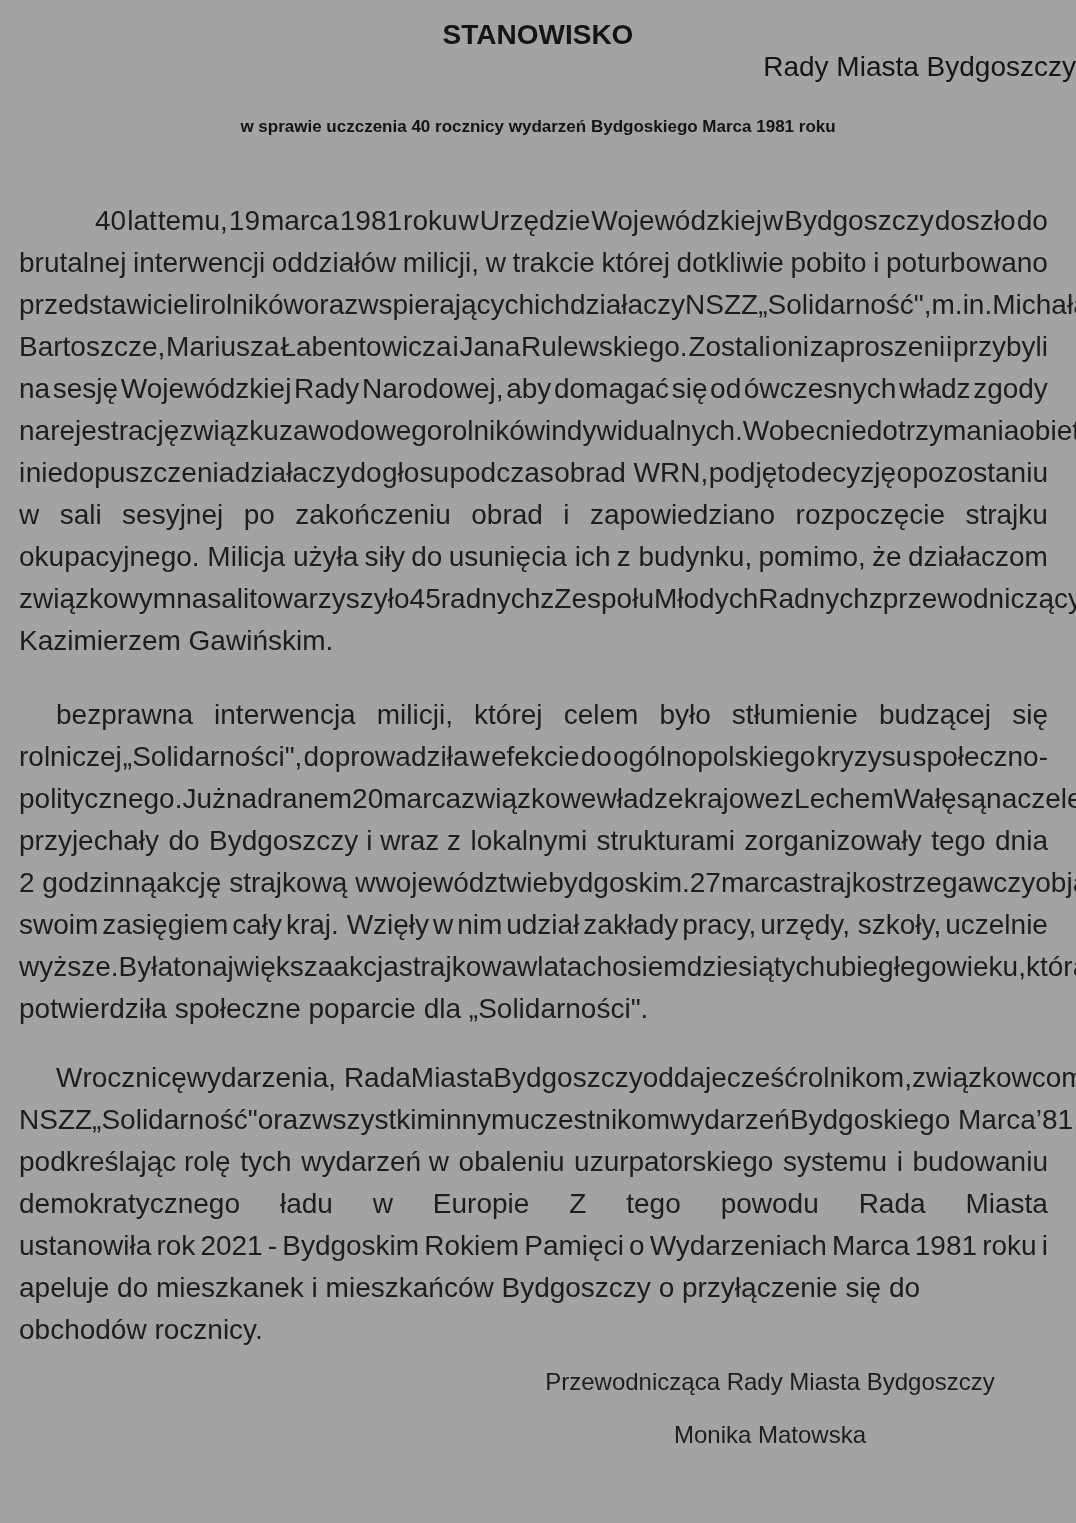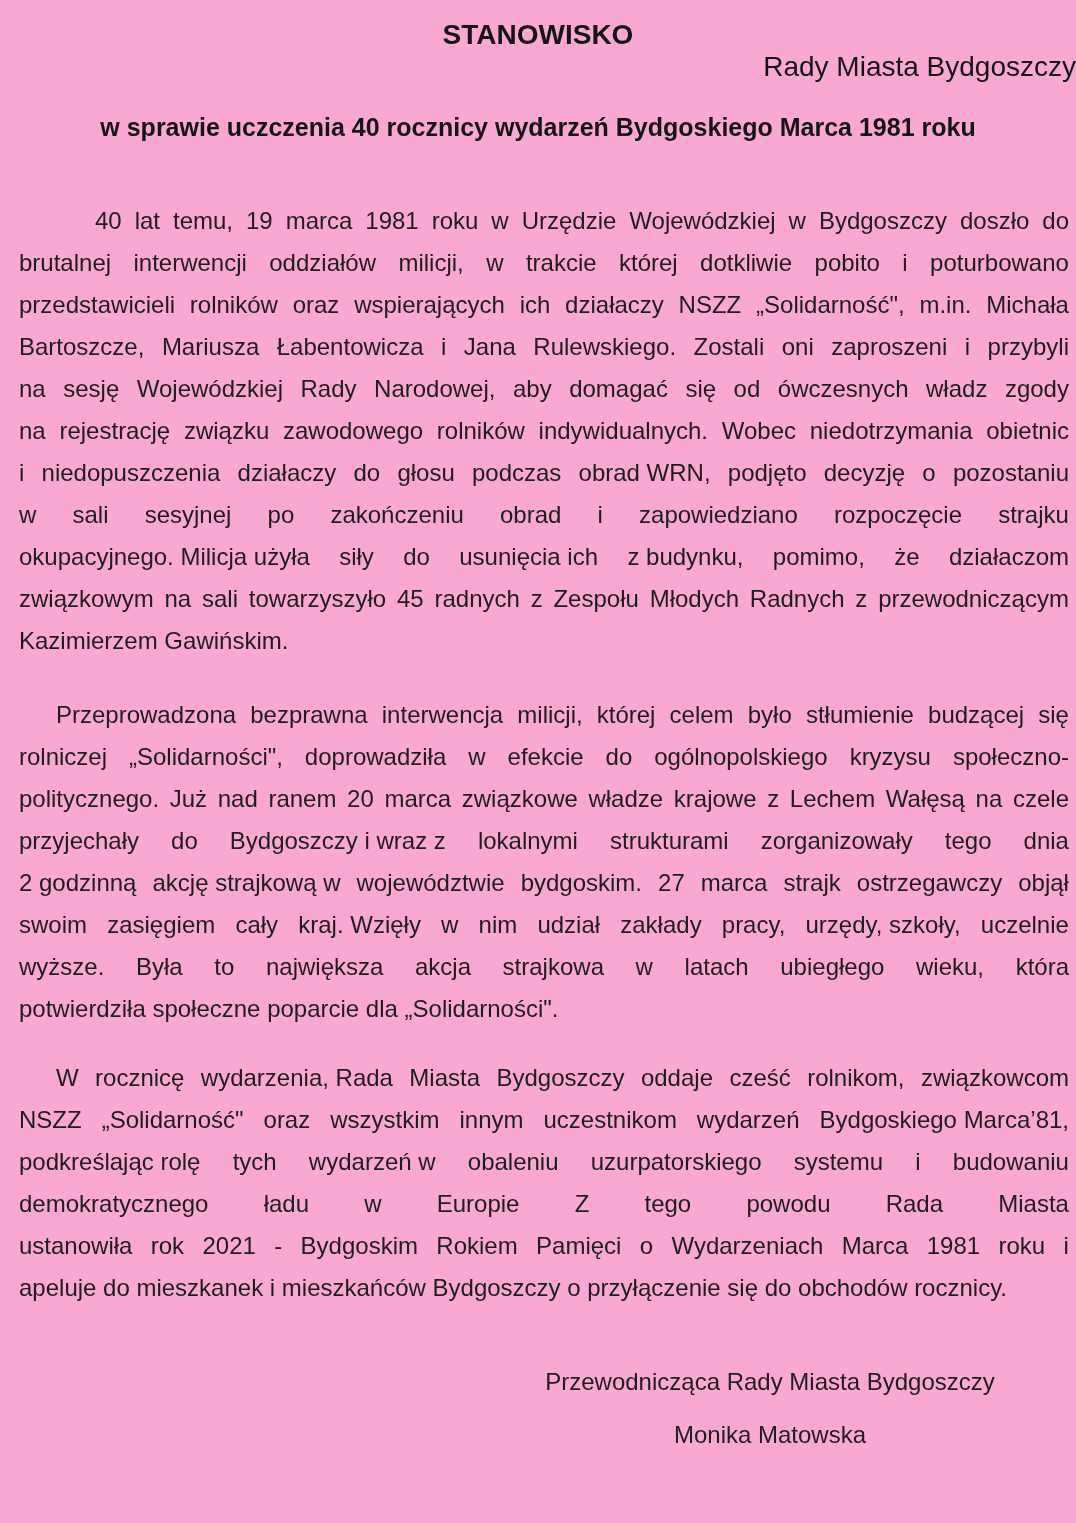--- a/index.html
+++ b/index.html
@@ -6,21 +6,21 @@
     margin: 0;
     padding: 0;
     background: #ffffff;
   }
   .page {
     position: relative;
     width: 1076px;
     height: 1523px;
     box-sizing: border-box;
     padding-top: 18px;
-    background: #f9a8d4;
+    background: #a3a3a3;
     font-family: "Liberation Sans", sans-serif;
     color: #1d1d1d;
     overflow: hidden;
   }
   .title {
     text-align: center;
     font-size: 28px;
     line-height: 34px;
     font-weight: bold;
     color: #141414;
@@ -28,29 +28,29 @@
   .subtitle {
     text-align: right;
     font-size: 28px;
     line-height: 30px;
     font-weight: normal;
     color: #141414;
   }
   .subject {
     margin-top: 30px;
     text-align: center;
-    font-size: 25px;
+    font-size: 17px;
     line-height: 30px;
     font-weight: bold;
     color: #141414;
   }
   .para {
     margin-left: 19px;
-    margin-right: 7px;
-    font-size: 24px;
+    margin-right: 28px;
+    font-size: 28px;
   }
   .para.p1 { margin-top: 58px; }
   .para.p2 { margin-top: 32px; }
   .para.p3 { margin-top: 27px; }
   .jline {
     display: flex;
     justify-content: space-between;
     height: 42px;
     line-height: 42px;
   }
@@ -209,21 +209,20 @@
         <span>Młodych</span>
         <span>Radnych</span>
         <span>z</span>
         <span>przewodniczącym</span>
       </div>
     <div class="lline">Kazimierzem Gawińskim.</div>
   </div>
 
   <div class="para p2">
     <div class="jline i37">
-        <span>Przeprowadzona</span>
         <span>bezprawna</span>
         <span>interwencja</span>
         <span>milicji,</span>
         <span>której</span>
         <span>celem</span>
         <span>było</span>
         <span>stłumienie</span>
         <span>budzącej</span>
         <span>się</span>
       </div>
@@ -290,20 +289,21 @@
       </div>
     <div class="jline">
         <span>wyższe.</span>
         <span>Była</span>
         <span>to</span>
         <span>największa</span>
         <span>akcja</span>
         <span>strajkowa</span>
         <span>w</span>
         <span>latach</span>
+        <span>osiemdziesiątych</span>
         <span>ubiegłego</span>
         <span>wieku,</span>
         <span>która</span>
       </div>
     <div class="lline">potwierdziła społeczne poparcie dla „Solidarności".</div>
   </div>
 
   <div class="para p3">
     <div class="jline i37">
         <span>W</span>

